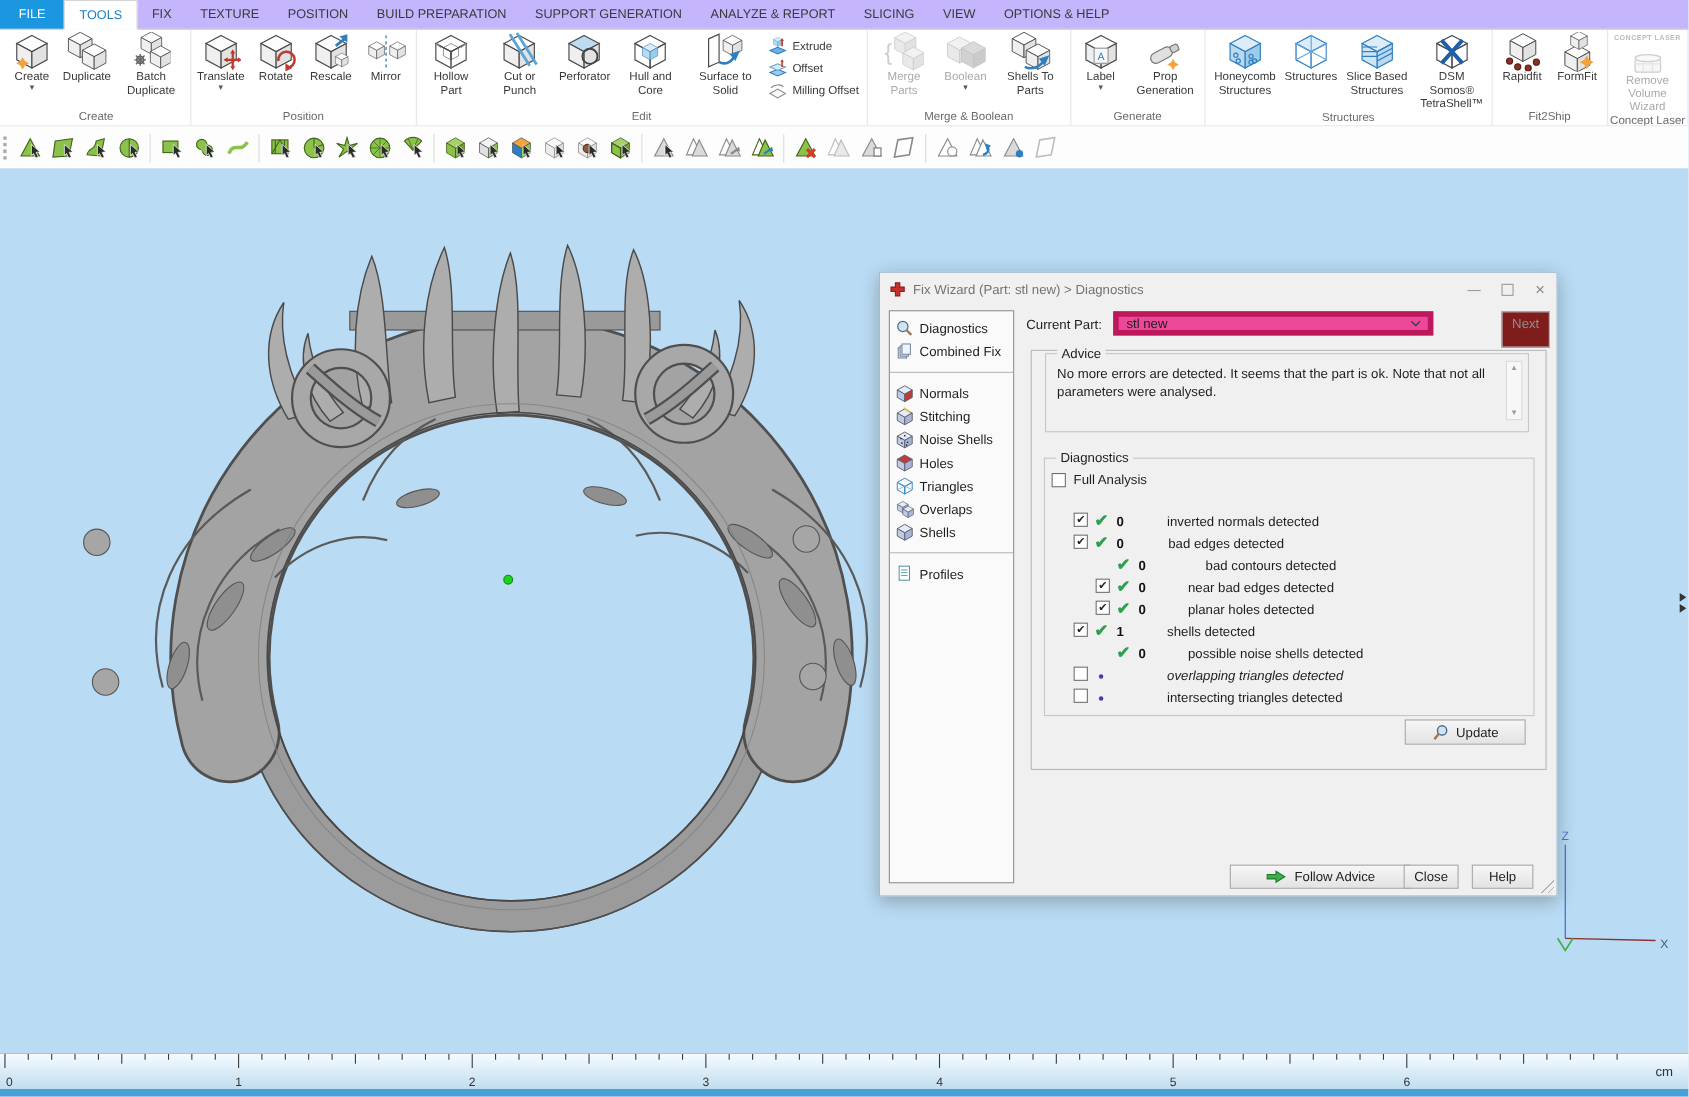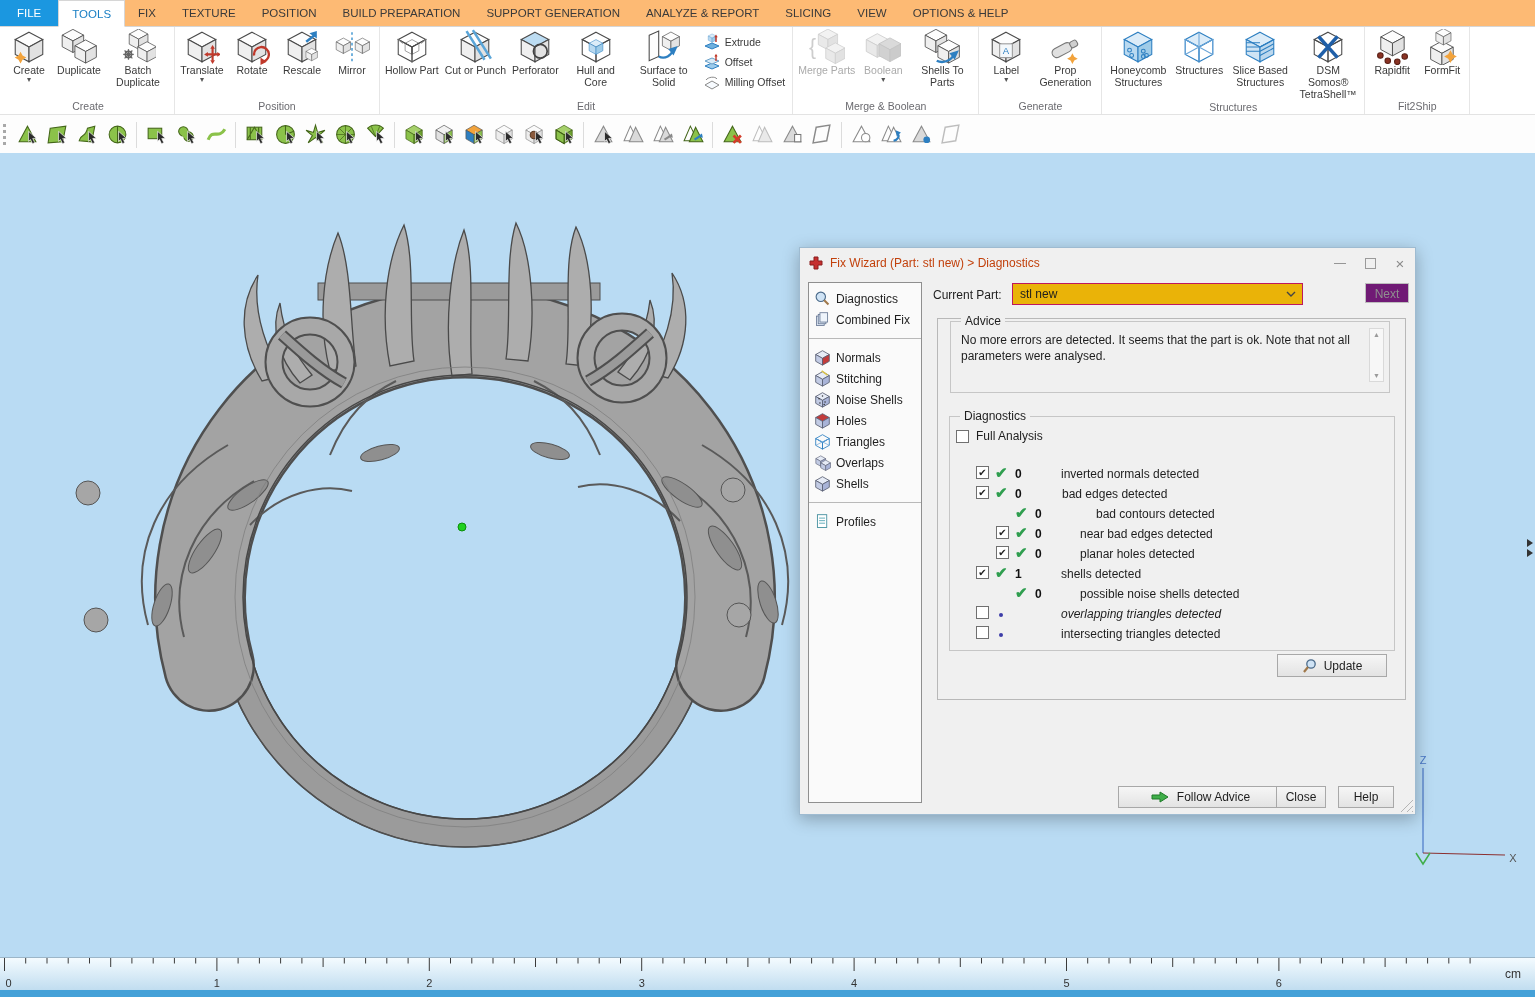--- a/index.html
+++ b/index.html
@@ -1,19 +1,19 @@
 <!DOCTYPE html>
 <html><head>
 <meta charset="utf-8">
 <style>
   html,body{margin:0;padding:0}
   body{width:1535px;height:997px;overflow:hidden;position:relative;background:#fff;
        font-family:"Liberation Sans",sans-serif;-webkit-font-smoothing:antialiased}
   
-  .tabbar{height:26px;display:flex;align-items:stretch;background:#fdba74;border-bottom:1px solid #d6d6d6;position:relative;z-index:4}
+  .tabbar{height:26px;display:flex;align-items:stretch;background:#c4b5fd;border-bottom:1px solid #d6d6d6;position:relative;z-index:4}
   .tab{padding:0 13px;font-size:11.5px;line-height:26px;color:#3a3a3a;white-space:nowrap;cursor:default}
   .tab.file{background:#1b97e0;color:#fff;padding:0 17px}
   .tab.tools{color:#1a7fc4;background:#fff;border:1px solid #d6d6d6;border-bottom:1px solid #fff;margin-bottom:-1px}
   
   .ribbon{height:87px;display:flex;background:#fff;border-bottom:1px solid #e3e3e3;padding-left:2px;overflow:hidden}
   .rgroup{display:flex;flex-direction:column;border-right:1px solid #e6e6e6;padding:1px 2px 0}
   .ritems{display:flex;flex:1;align-items:flex-start}
   .rlabel{font-size:10.5px;color:#6a6a6f;text-align:center;line-height:15px;height:15px;white-space:nowrap}
   .rbtn{display:flex;flex-direction:column;align-items:center;min-width:44px;max-width:62px;padding:1px 3px 0;cursor:default}
   .ricon{height:35px;display:flex;align-items:center;justify-content:center}
@@ -37,31 +37,31 @@
   .viewport svg{position:absolute;left:0;top:0}
   
   .ruler{position:absolute;left:0;top:957px;width:1535px;height:33px;background:linear-gradient(#f4fbff,#bfdcef);border-top:1px solid #9cb6c8}
   .rlab{font-size:11px;fill:#333;font-family:"Liberation Sans",sans-serif}
   .runit{font-size:12px;fill:#333;font-family:"Liberation Sans",sans-serif}
   .bluestrip{position:absolute;left:0;top:990px;width:1535px;height:7px;background:#45a1d8}
   
   .dialog{position:absolute;left:799px;top:247px;width:615px;height:566px;background:#f0f0f0;
           border:1px solid #9ebbd1;box-shadow:0 4px 16px rgba(0,0,0,.28);z-index:10;font-size:12px;color:#1e1e1e}
   .dtitle{height:30px;display:flex;align-items:center;padding-left:9px}
-  .dtitle .txt{color:#c2410c;font-size:12px;margin-left:7px;flex:1;white-space:nowrap}
+  .dtitle .txt{color:#737373;font-size:12px;margin-left:7px;flex:1;white-space:nowrap}
   .winbtn{width:30px;height:30px;display:flex;align-items:center;justify-content:center;color:#8a8a8a;font-size:12px}
   .maxglyph{width:9px;height:9px;border:1px solid #9a9a9a;display:inline-block}
   .sidebar{position:absolute;left:8px;top:34px;width:114px;height:521px;background:#fafafa;border:1px solid #8f8f8f;padding-top:5px;box-sizing:border-box}
   .sitem{display:flex;align-items:center;gap:5px;height:21px;padding-left:5px;font-size:12px;color:#1e1e1e;white-space:nowrap}
   .sicon{width:17px;height:17px;flex:0 0 17px}
   .ssep{height:1px;background:#b9b9b9;margin:8px 0}
   .cplabel{position:absolute;left:133px;top:40px}
-  .dropdown{position:absolute;left:212px;top:35px;width:291px;height:22px;background:#eab308;border:1px solid #be185d;display:flex;align-items:center;padding-left:7px;box-sizing:border-box}
+  .dropdown{position:absolute;left:212px;top:35px;width:291px;height:22px;background:#ec4899;border:5px solid #be185d;display:flex;align-items:center;padding-left:7px;box-sizing:border-box}
   .ddchev{margin-left:auto;padding-right:6px;display:flex;align-items:center}
-  .nextbtn{position:absolute;left:565px;top:35px;width:44px;height:20px;background:#701a75;border:1px solid #bdbdbd;color:#8f8f8f;text-align:center;line-height:20px;box-sizing:border-box}
+  .nextbtn{position:absolute;left:565px;top:35px;width:44px;height:33px;background:#7f1d1d;border:1px solid #bdbdbd;color:#8f8f8f;text-align:center;line-height:20px;box-sizing:border-box}
   .panel{position:absolute;left:137px;top:70px;width:469px;height:382px;border:1px solid #b8b8b8;background:#f0f0f0;box-sizing:border-box}
   .gbox{position:absolute;border:1px solid #c6c6c6}
   .legend{position:absolute;top:-8px;left:10px;background:#f0f0f0;padding:0 4px;font-size:12px;color:#1e1e1e}
   .advice{left:12px;top:2px;width:438px;height:70px}
   .advtext{position:absolute;left:10px;top:10px;width:390px;font-size:12px;line-height:16px;color:#1e1e1e}
   .scroll{position:absolute;right:5px;top:6px;width:15px;height:54px;background:#f7f7f7;border:1px solid #d9d9d9;display:flex;flex-direction:column;justify-content:space-between;align-items:center;color:#9a9a9a;font-size:7px;padding:2px 0;box-sizing:border-box}
   .diag{left:11px;top:97px;width:444px;height:233px}
   .fullrow{position:absolute;left:6px;top:12px;display:flex;gap:7px;align-items:center}
   .cb{width:13px;height:13px;background:#fff;border:1px solid #707070;font-size:10px;line-height:12px;text-align:center;color:#222;box-sizing:border-box;display:inline-block}
   .rows{position:absolute;left:0;top:44px;right:0;bottom:0}
@@ -507,20 +507,38 @@
                 <polygon points="30,10 17,17 17,31 30,24" fill="#e2e2e2" stroke="#4a4a4a"></polygon>
               </g>
               <polygon points="25,20 27.1,23.9 31,26 27.1,28.1 25,32 22.9,28.1 19,26 22.9,23.9" fill="#f2a33c"></polygon>
             </svg>
           </div>
           <div class="rtext">FormFit</div>
         </div>
       </div>
       <div class="rlabel">Fit2Ship</div>
     </div>
+    <div class="rgroup">
+      <div class="ritems">
+        <div class="rbtn disabled haslogo">
+          <div class="clogo">CONCEPT LASER</div>
+          <div class="ricon">
+            <svg width="36" height="36" viewBox="0 0 34 34">
+              <g>
+                <rect x="6" y="15" width="22" height="11" rx="2" fill="#ececec" stroke="#9a9a9a"></rect>
+                <path d="M6 19h22M13 15v11M21 15v11" stroke="#c5c5c5"></path>
+                <ellipse cx="17" cy="14" rx="11" ry="3" fill="#f2f2f2" stroke="#9a9a9a"></ellipse>
+              </g>
+            </svg>
+          </div>
+          <div class="rtext">Remove Volume Wizard</div>
+        </div>
+      </div>
+      <div class="rlabel">Concept Laser</div>
+    </div>
   </div>
 
 <div class="toolbar2">
   <span class="dots"></span>
 <span class="t2icon"><svg width="23" height="23" viewBox="0 0 22 22">
         <polygon points="11,3 19,18 3,18" fill="#8bc24a" stroke="#44661a"></polygon>
         <polygon points="12,8 19.5,14.5 16,14.8 18,18.8 15.8,19.8 13.9,15.8 12,17.6" fill="#2b2b2b" stroke="#fff" stroke-width=".6"></polygon>
       </svg></span>
     <span class="t2icon"><svg width="23" height="23" viewBox="0 0 22 22">
         <polygon points="4,5 19,3 16,18 2,19" fill="#8bc24a" stroke="#44661a"></polygon>

